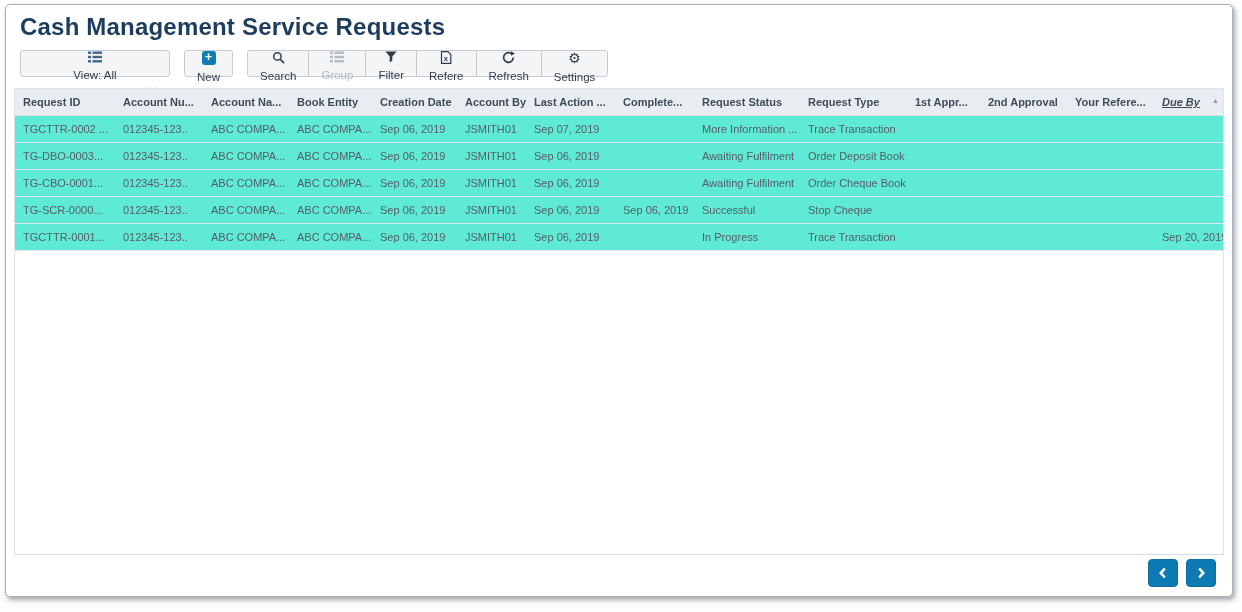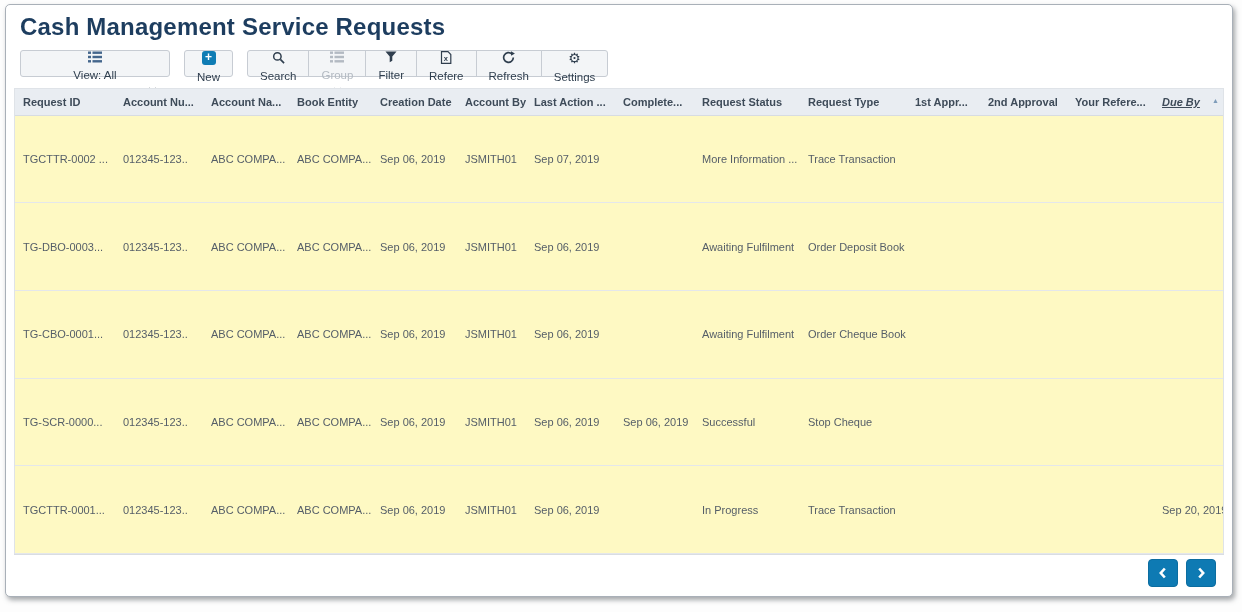--- a/index.html
+++ b/index.html
@@ -32,29 +32,29 @@
   }
   .btn-group { display:inline-flex;justify-content:flex-end; }
   .btn-group .btn { border-radius:0; margin-left:-1px; }
   .btn-group .btn:first-child { border-radius:3px 0 0 3px; margin-left:0; }
   .btn-group .btn:last-child { border-radius:0 3px 3px 0; }
   .btn.disabled { color:#b3bac2; cursor:default; }
   .gear-glyph { font-size:14px; line-height:14px; color:#2f3e4e; }
 
   
   .grid { flex:1; margin-top:11px; border:1px solid #dfe3e8; border-bottom:none;
-    display:flex; flex-direction:row; overflow:hidden; }
+    display:flex; flex-direction:column; overflow:hidden; }
   table { border-collapse:collapse; table-layout:fixed; width:100%; }
   th, td { box-sizing:border-box; text-align:left; font-weight:normal;
     padding:0 4px 0 8px; white-space:nowrap; overflow:hidden; }
   thead tr { background:#e9edf2; height:26px; }
   th { font-size:11px; font-weight:700; color:#3e4b59; border-bottom:1px solid #d7dce2; position:relative; }
   th .italic { font-style:italic;text-decoration:underline; }
   .sort-caret { position:absolute; right:12px; top:8px; font-size:7px; color:#7e9cba; font-style:normal; }
-  tbody tr { height:27px; background:#fef9c3; }
+  tbody tr { height:27px; background:#5eead4; }
   td { font-size:11px; color:#555e68; border-bottom:1px solid #e4e7eb; }
   .grid-filler { flex:1; background:#fff; }
 
   
   .footer { height:42px; border-top:1px solid #d9dde2; display:flex; align-items:center;
     justify-content:flex-end; gap:8px; padding:0 8px 6px 0; background:#fff; }
   .page-btn { width:30px; height:28px; background:#0e7ab3; border:1px solid #0c6da0;
     border-radius:4px; display:inline-flex; align-items:center; justify-content:center; cursor:pointer; }
 </style>
 </head>

